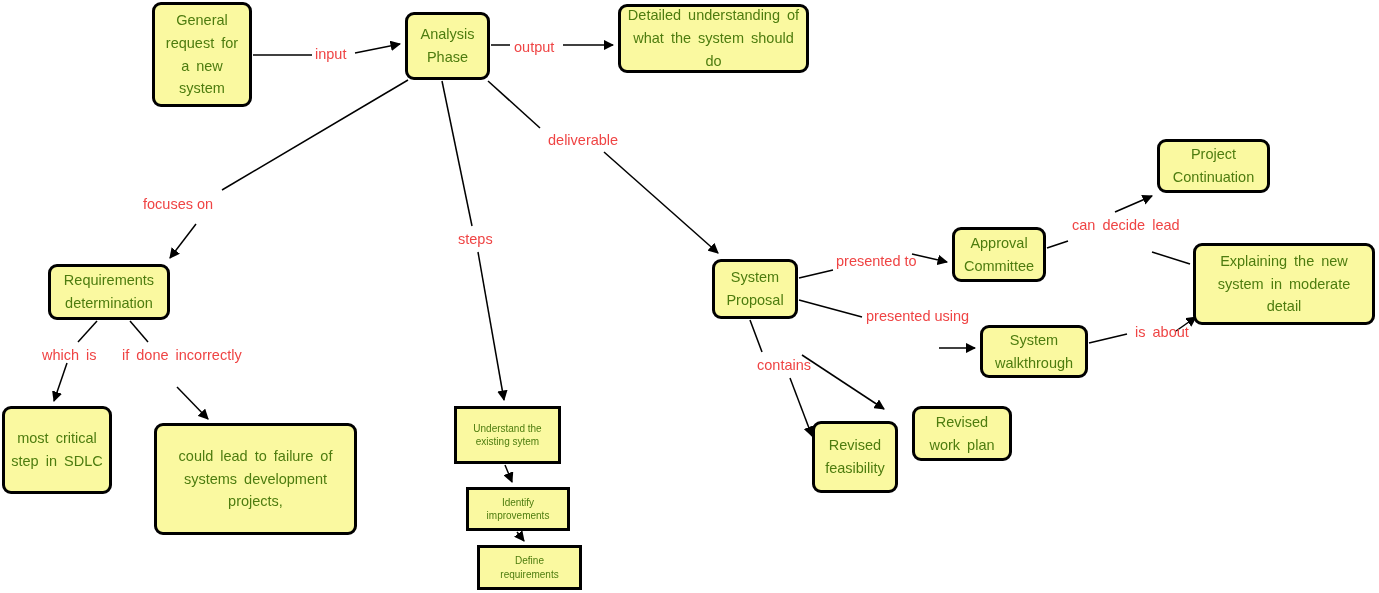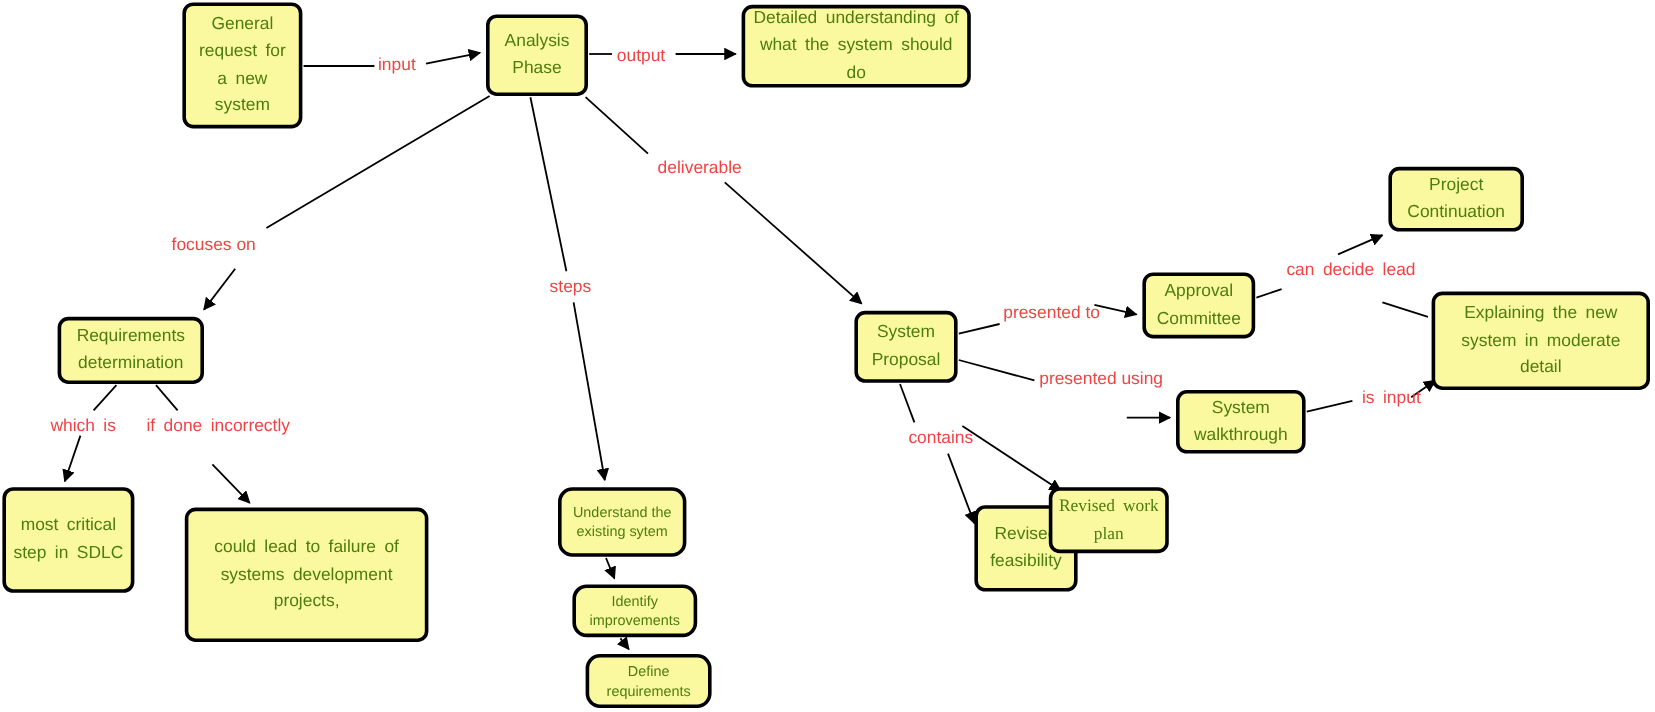--- a/index.html
+++ b/index.html
@@ -34,24 +34,23 @@
     align-items: center;
     justify-content: center;
     text-align: center;
     color: #4d7c0f;
     font-size: 14.5px;
     line-height: 1.58;
     padding: 2px 5px;
     z-index: 3;
   }
   .node.small-text {
-    font-size: 12px;
+    font-size: 10px;
     line-height: 1.35;
-    border-radius: 12px;
-    margin-left: 11px;
+    border-radius: 0;
   }
   .node.wide-spaced {
     word-spacing: 3px;
   }
   .edge-label {
     position: absolute;
     color: #ef4444;
     font-size: 14.5px;
     line-height: 1.45;
     text-align: center;
@@ -173,21 +172,21 @@
   </div>
 
   <div class="node" style="left:980px; top:325px; width:108px; height:53px;">
     <span>System walkthrough</span>
   </div>
 
   <div class="node" style="left:778px; top:421px; width:86px; height:72px;margin-left:34px;">
     <span>Revised feasibility</span>
   </div>
 
-  <div class="node wide-spaced" style="left:874px; top:406px; width:100px; height:55px;font-family:Liberation Serif, serif;">
+  <div class="node wide-spaced" style="left:912px; top:406px; width:100px; height:55px;">
     <span>Revised work plan</span>
   </div>
 
   <div class="edge-label" style="left:315px; top:44px;">input</div>
 
   <div class="edge-label" style="left:514px; top:37px;">output</div>
 
   <div class="edge-label" style="left:143px; top:194px; width:70px;">focuses on</div>
 
   <div class="edge-label" style="left:458px; top:229px;">steps</div>
@@ -199,15 +198,15 @@
   <div class="edge-label spaced" style="left:122px; top:345px; width:84px;">if done incorrectly</div>
 
   <div class="edge-label" style="left:836px; top:251px; width:78px;">presented to</div>
 
   <div class="edge-label" style="left:866px; top:306px; width:78px;">presented using</div>
 
   <div class="edge-label" style="left:757px; top:355px;">contains</div>
 
   <div class="edge-label spaced" style="left:1072px; top:215px; width:88px;">can decide lead</div>
 
-  <div class="edge-label spaced" style="left:1135px; top:322px;">is input</div>
+  <div class="edge-label spaced" style="left:1135px; top:322px;">is about</div>
 
 </div>
 
 </body></html>

